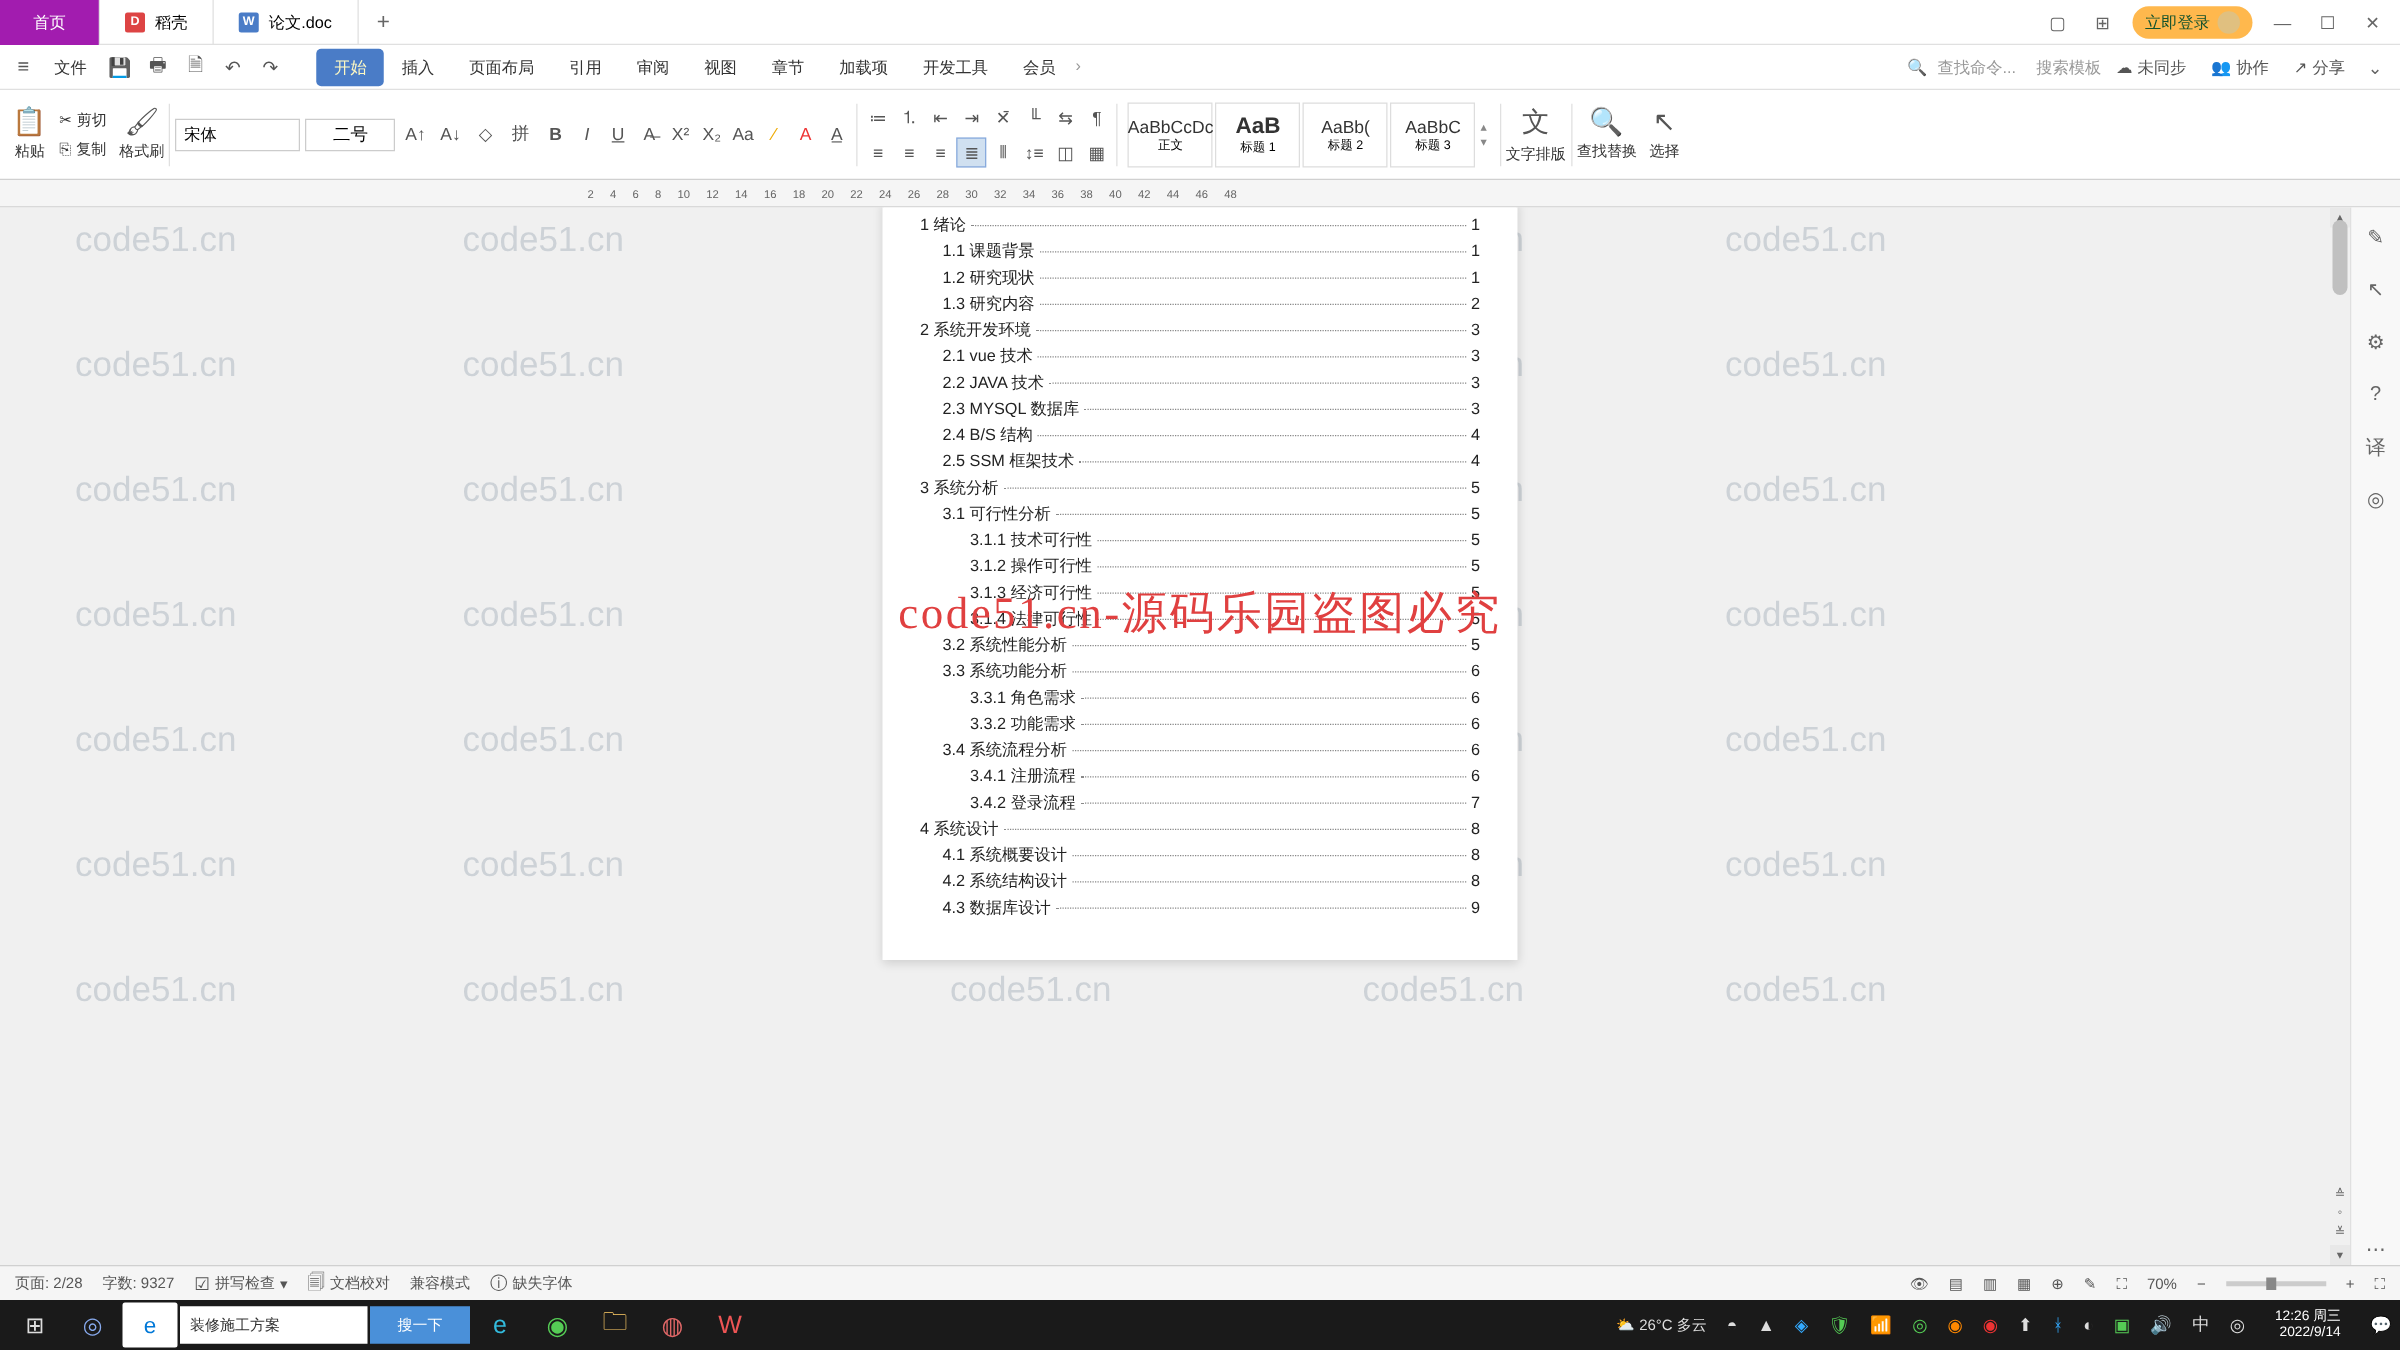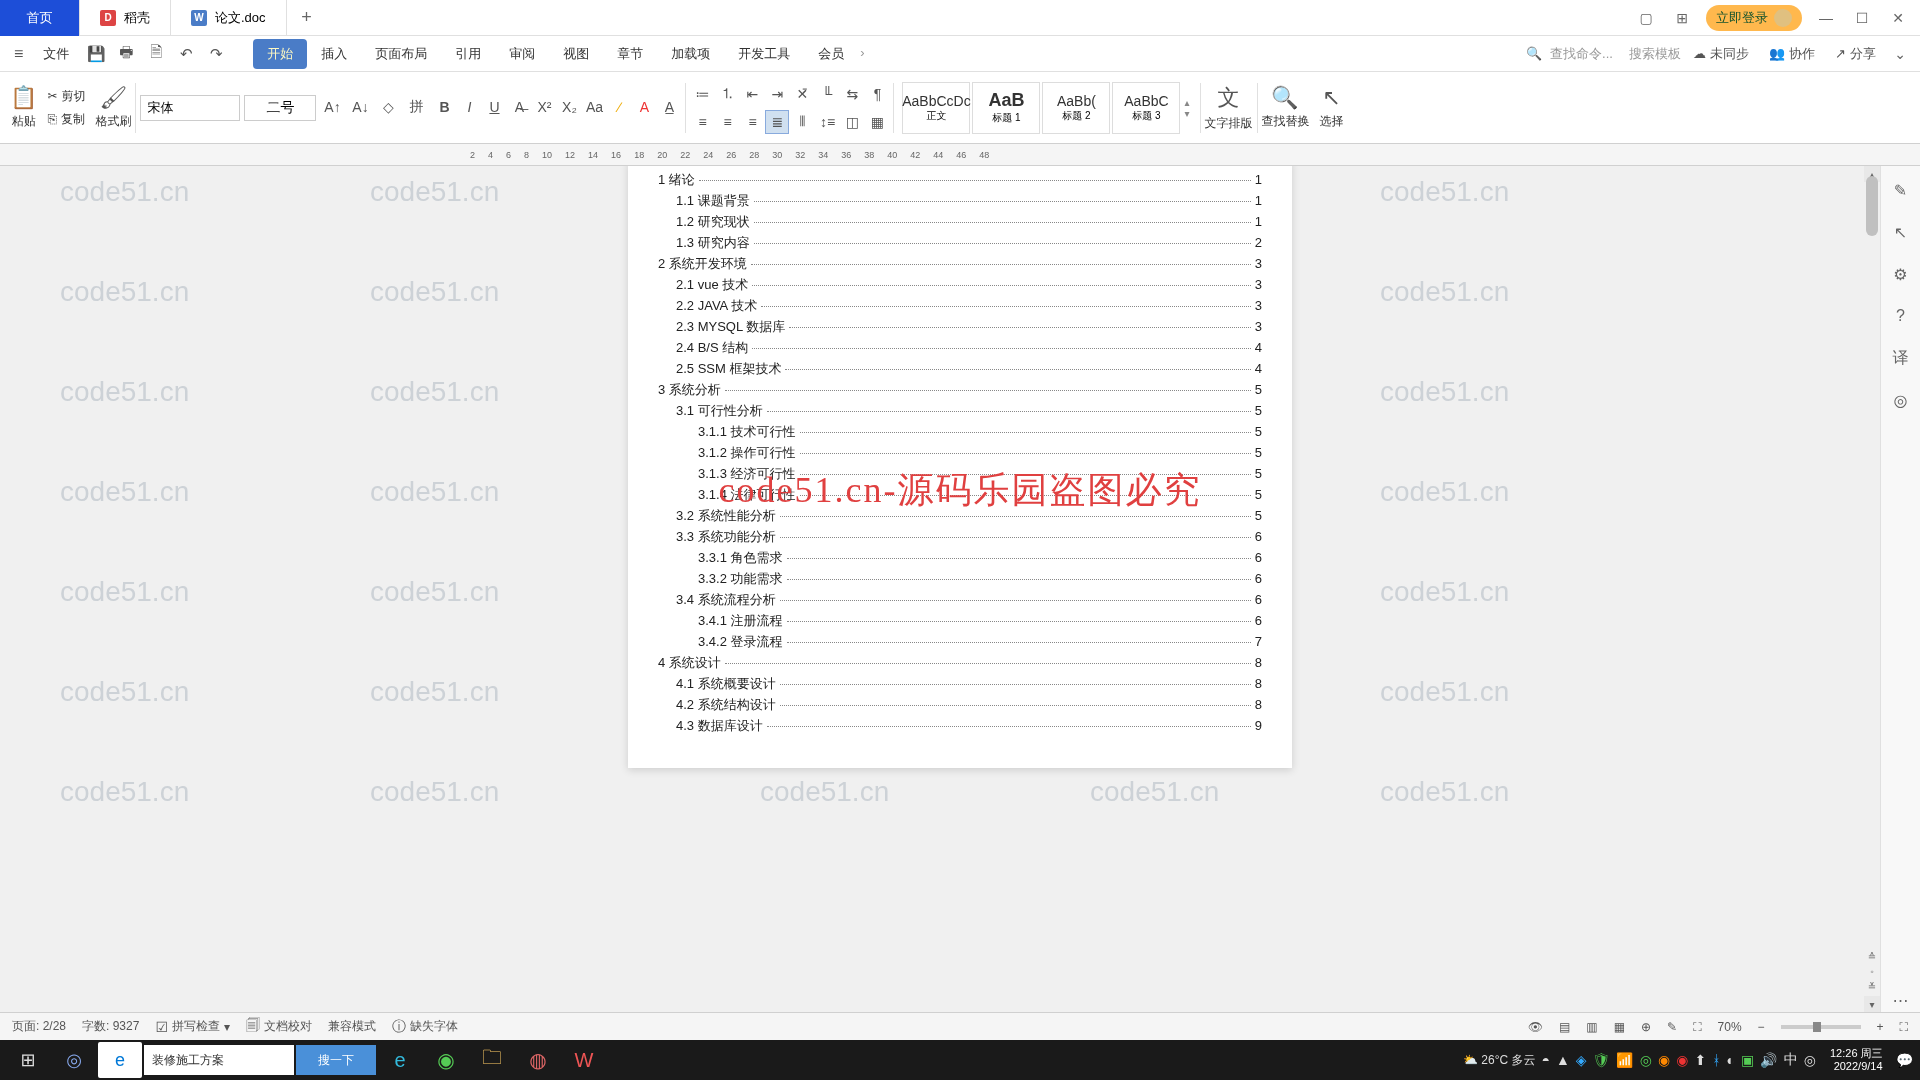--- a/index.html
+++ b/index.html
@@ -1,19 +1,19 @@
 <!DOCTYPE html>
 <html><head>
 <meta charset="utf-8">
 <style>
 *{margin:0;padding:0;box-sizing:border-box;font-family:"Microsoft YaHei",Arial,sans-serif;-webkit-font-smoothing:antialiased}
 body{width:1920px;height:1080px;overflow:hidden;background:#fff;font-size:13px}
 .titlebar{height:36px;display:flex;align-items:center;background:#fff;border-bottom:1px solid #e0e0e0}
 .tab{height:36px;padding:0 20px;display:flex;align-items:center;gap:8px;border-right:1px solid #e0e0e0;cursor:pointer}
-.tab.home{background:#1d4ed8;color:#fff;width:80px;justify-content:center}
+.tab.home{background:#a21caf;color:#fff;width:80px;justify-content:center}
 .tab-icon{width:16px;height:16px;display:inline-flex;align-items:center;justify-content:center}
 .tab-icon.red{background:#d44;color:#fff;border-radius:2px;font-size:10px;font-weight:bold}
 .tab-icon.blue{background:#4a7cc7;color:#fff;border-radius:2px;font-size:10px;font-weight:bold}
 .tab.plus{width:40px;justify-content:center;border-right:none;font-size:18px;color:#666}
 .title-spacer{flex:1}
 .title-right{display:flex;align-items:center;gap:12px;padding-right:10px}
 .title-btn{width:24px;height:24px;display:flex;align-items:center;justify-content:center;color:#666;cursor:pointer;font-size:14px}
 .login-pill{background:#ffb84d;color:#14532d;padding:4px 10px;border-radius:14px;display:flex;align-items:center;gap:6px;font-size:13px}
 .avatar-circle{width:18px;height:18px;border-radius:50%;background:#e0c080}
 .toolbar-row{height:36px;display:flex;align-items:center;border-bottom:1px solid #e0e0e0;padding:0 8px;gap:4px}
@@ -37,21 +37,21 @@
 .fmt-btn{width:24px;height:24px;display:flex;align-items:center;justify-content:center;color:#555;border:1px solid transparent;cursor:pointer;font-size:14px}
 .fmt-btn.active{background:#d0e0f0;border-color:#88aadd}
 .fmt-row{display:flex;gap:1px}
 .style-gallery{display:flex;gap:2px;align-items:center;padding:0 4px}
 .style-item{width:68px;height:52px;border:1px solid #ddd;display:flex;flex-direction:column;align-items:center;justify-content:center;font-size:10px;cursor:pointer}
 .style-preview{font-size:14px;color:#333}
 .style-preview.big{font-size:18px;font-weight:bold}
 .ruler{height:22px;background:#f5f5f5;border-bottom:1px solid #d0d0d0;display:flex;align-items:center;padding-left:470px;font-size:9px;color:#666;gap:13px;position:relative}
 .ruler-mark{display:inline-block}
 .doc-area{position:relative;height:calc(100% - 36px - 36px - 72px - 22px - 28px - 40px);background:#f0f0f0;overflow:hidden}
-.page{position:absolute;left:50%;transform:translateX(-50%);top:-5px;width:664px;background:#fff;box-shadow:0 2px 8px rgba(0,0,0,0.15);padding:10px 30px 30px}
+.page{position:absolute;left:50%;transform:translateX(-50%);top:-5px;width:508px;background:#fff;box-shadow:0 2px 8px rgba(0,0,0,0.15);padding:10px 30px 30px}
 .toc-line{display:flex;align-items:baseline;font-size:13px;color:#222;height:21px;font-family:SimSun,serif}
 .toc-text{white-space:nowrap}
 .toc-dots{flex:1;border-bottom:1px dotted #888;margin:0 4px;position:relative;top:-3px}
 .toc-page{white-space:nowrap}
 .indent-0{padding-left:0}
 .indent-1{padding-left:18px}
 .indent-2{padding-left:40px}
 .watermark{position:absolute;color:rgba(100,120,140,0.25);font-size:28px;pointer-events:none;white-space:nowrap}
 .watermark-big{position:absolute;left:50%;top:300px;transform:translateX(-50%);color:#e04040;font-size:36px;font-family:SimSun,serif;pointer-events:none;white-space:nowrap;letter-spacing:2px;z-index:5}
 .right-sidebar{position:absolute;right:0;top:166px;width:40px;background:#f8f8f8;border-left:1px solid #e0e0e0;height:calc(100% - 166px - 28px - 40px);display:flex;flex-direction:column;align-items:center;gap:18px;padding-top:12px}
@@ -67,21 +67,21 @@
 .sb-icon{font-size:14px}
 .zoom-slider{width:80px;height:4px;background:#ccc;position:relative}
 .zoom-thumb{position:absolute;left:40%;top:-3px;width:8px;height:10px;background:#888}
 .taskbar{height:40px;background:#1a1a1a;display:flex;align-items:center;padding:0 6px;gap:2px}
 .tb-item{width:44px;height:36px;display:flex;align-items:center;justify-content:center;color:#ddd;font-size:18px}
 .tb-search-ico{background:#fff;color:#0078d7;border-radius:2px}
 .tb-search-input{width:150px;height:30px;background:#fff;border:none;padding:0 8px;font-size:12px;display:flex;align-items:center;color:#333}
 .tb-search-btn{height:30px;padding:0 22px;background:#4a90d9;color:#fff;display:flex;align-items:center;font-size:12px}
 .tb-app{width:44px;height:36px;display:flex;align-items:center;justify-content:center;font-size:20px}
 .tb-spacer2{flex:1}
-.systray{display:flex;align-items:center;gap:6px;color:#ddd;font-size:12px}
+.systray{display:flex;align-items:center;gap:16px;color:#ddd;font-size:12px}
 .tray-ico{font-size:14px}
 .clock{display:flex;flex-direction:column;align-items:flex-end;font-size:11px;line-height:1.2;color:#fff;padding:0 8px}
 </style>
 </head>
 <body>
 
 <div class="titlebar">
   <div class="tab home">
       <span>首页</span>
     </div>

